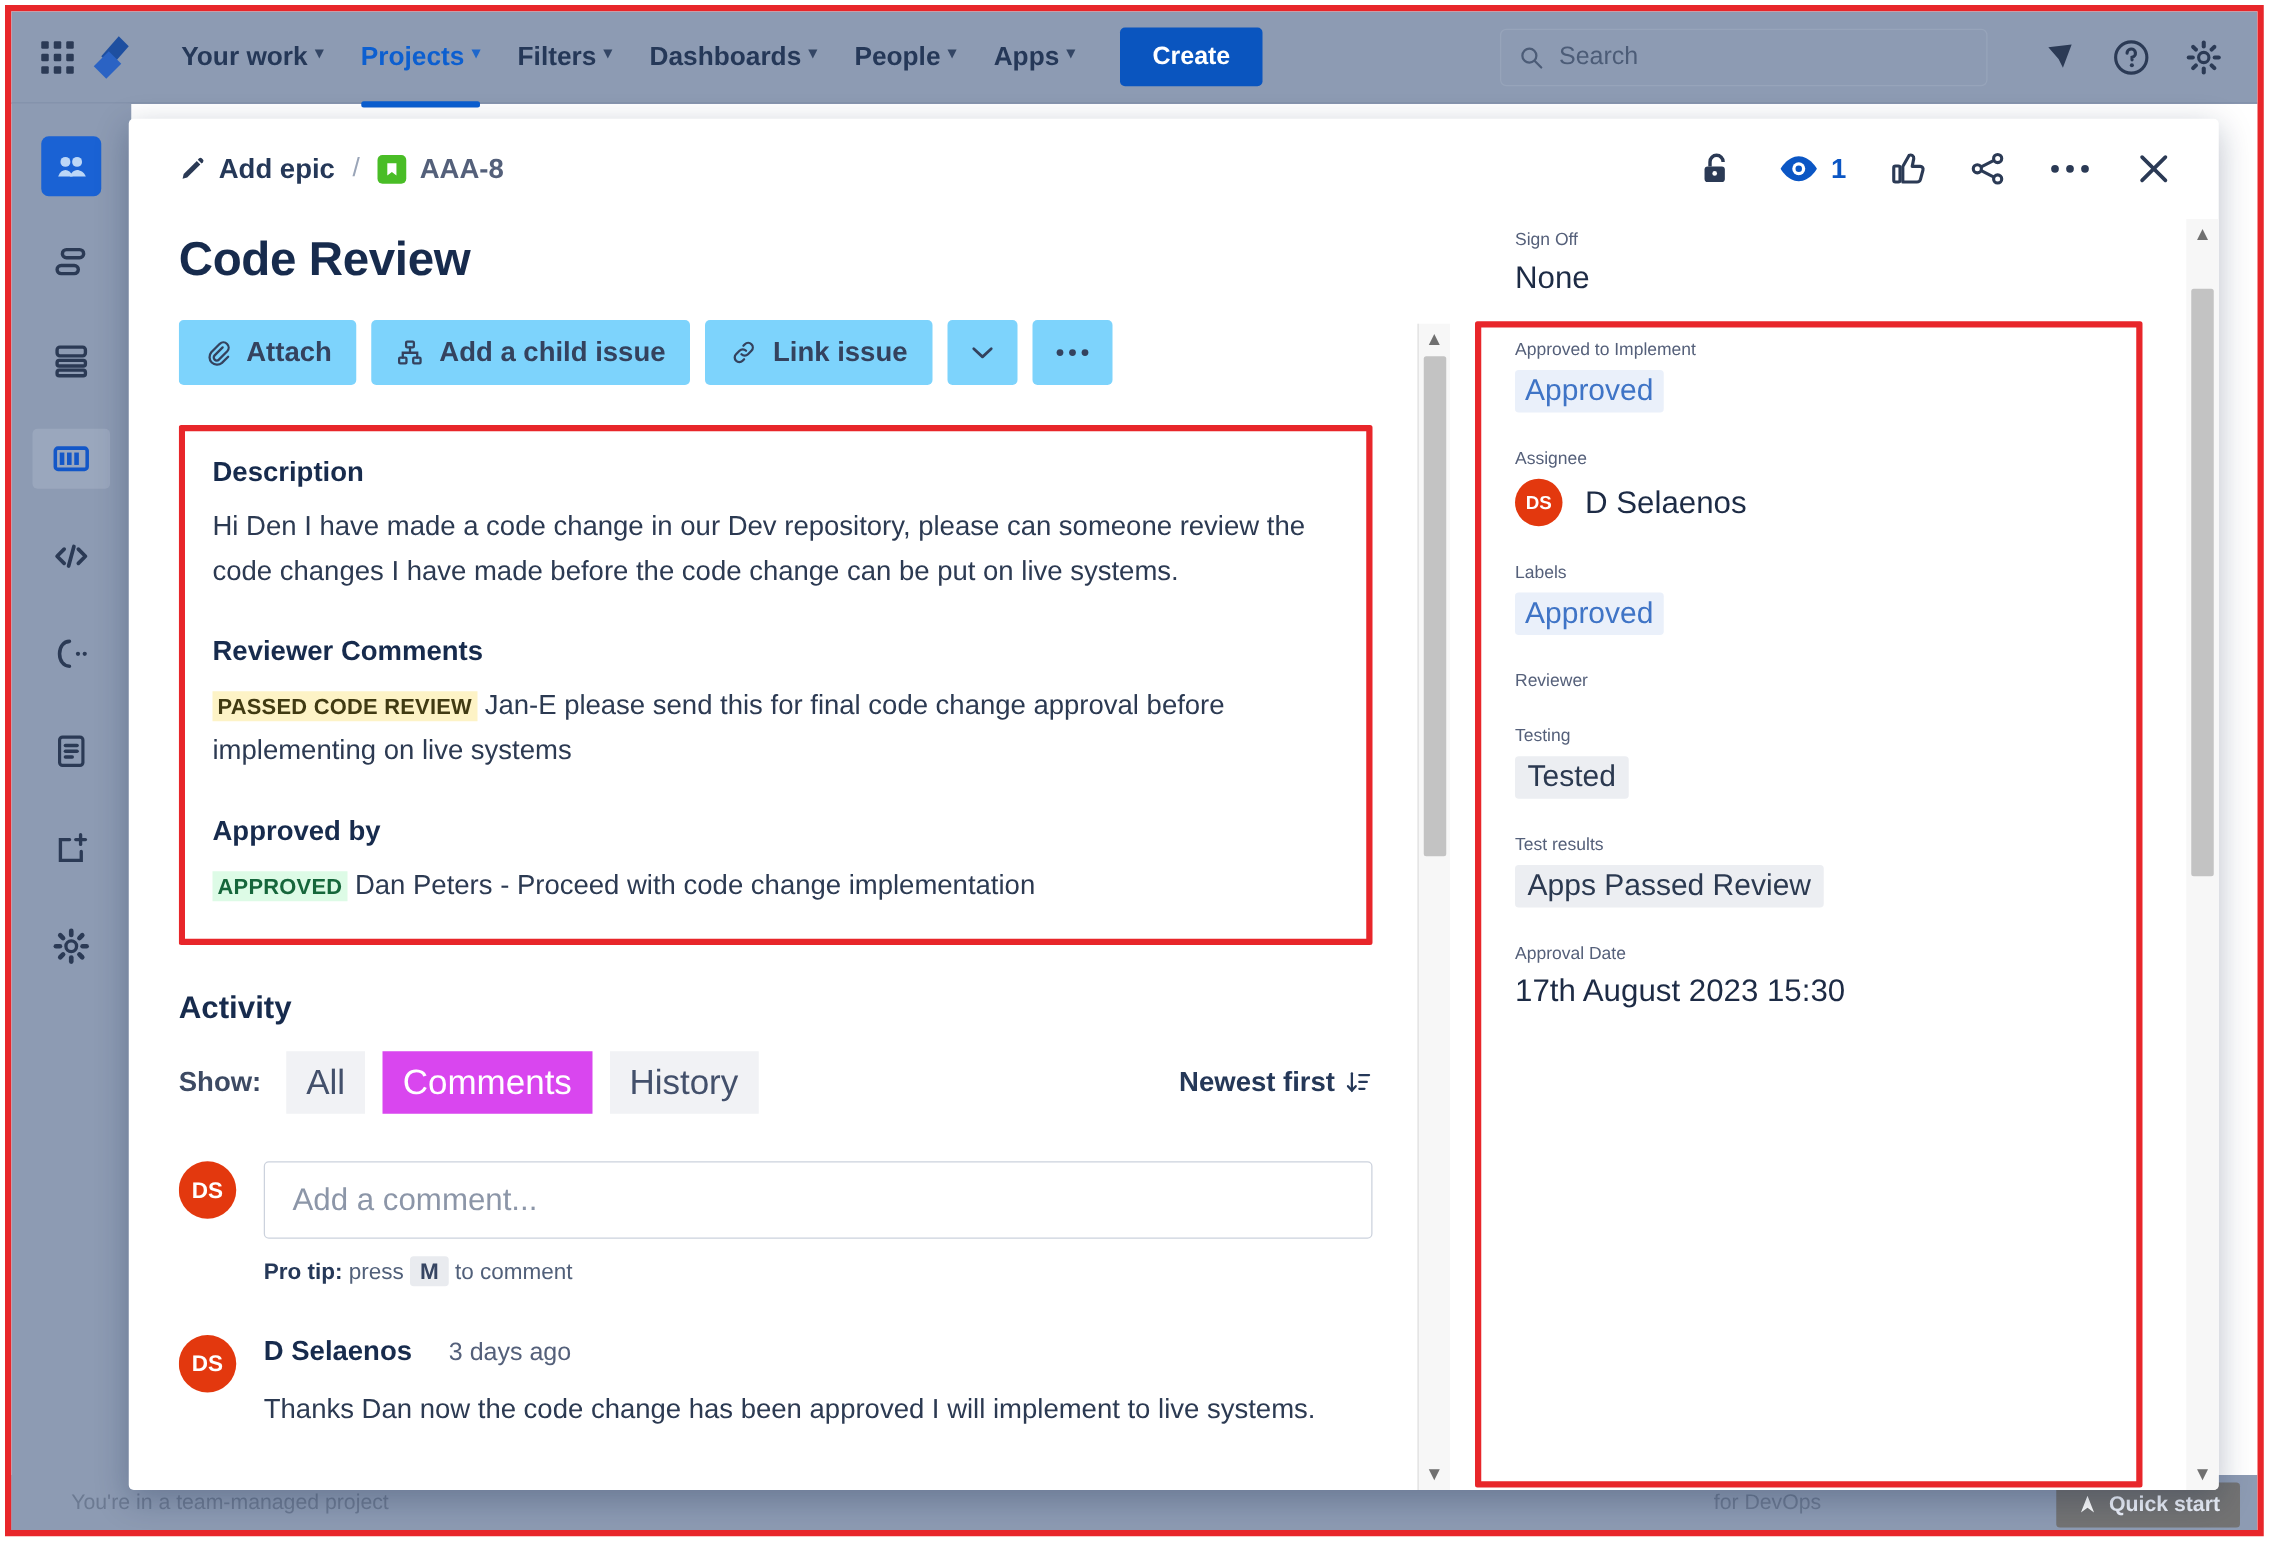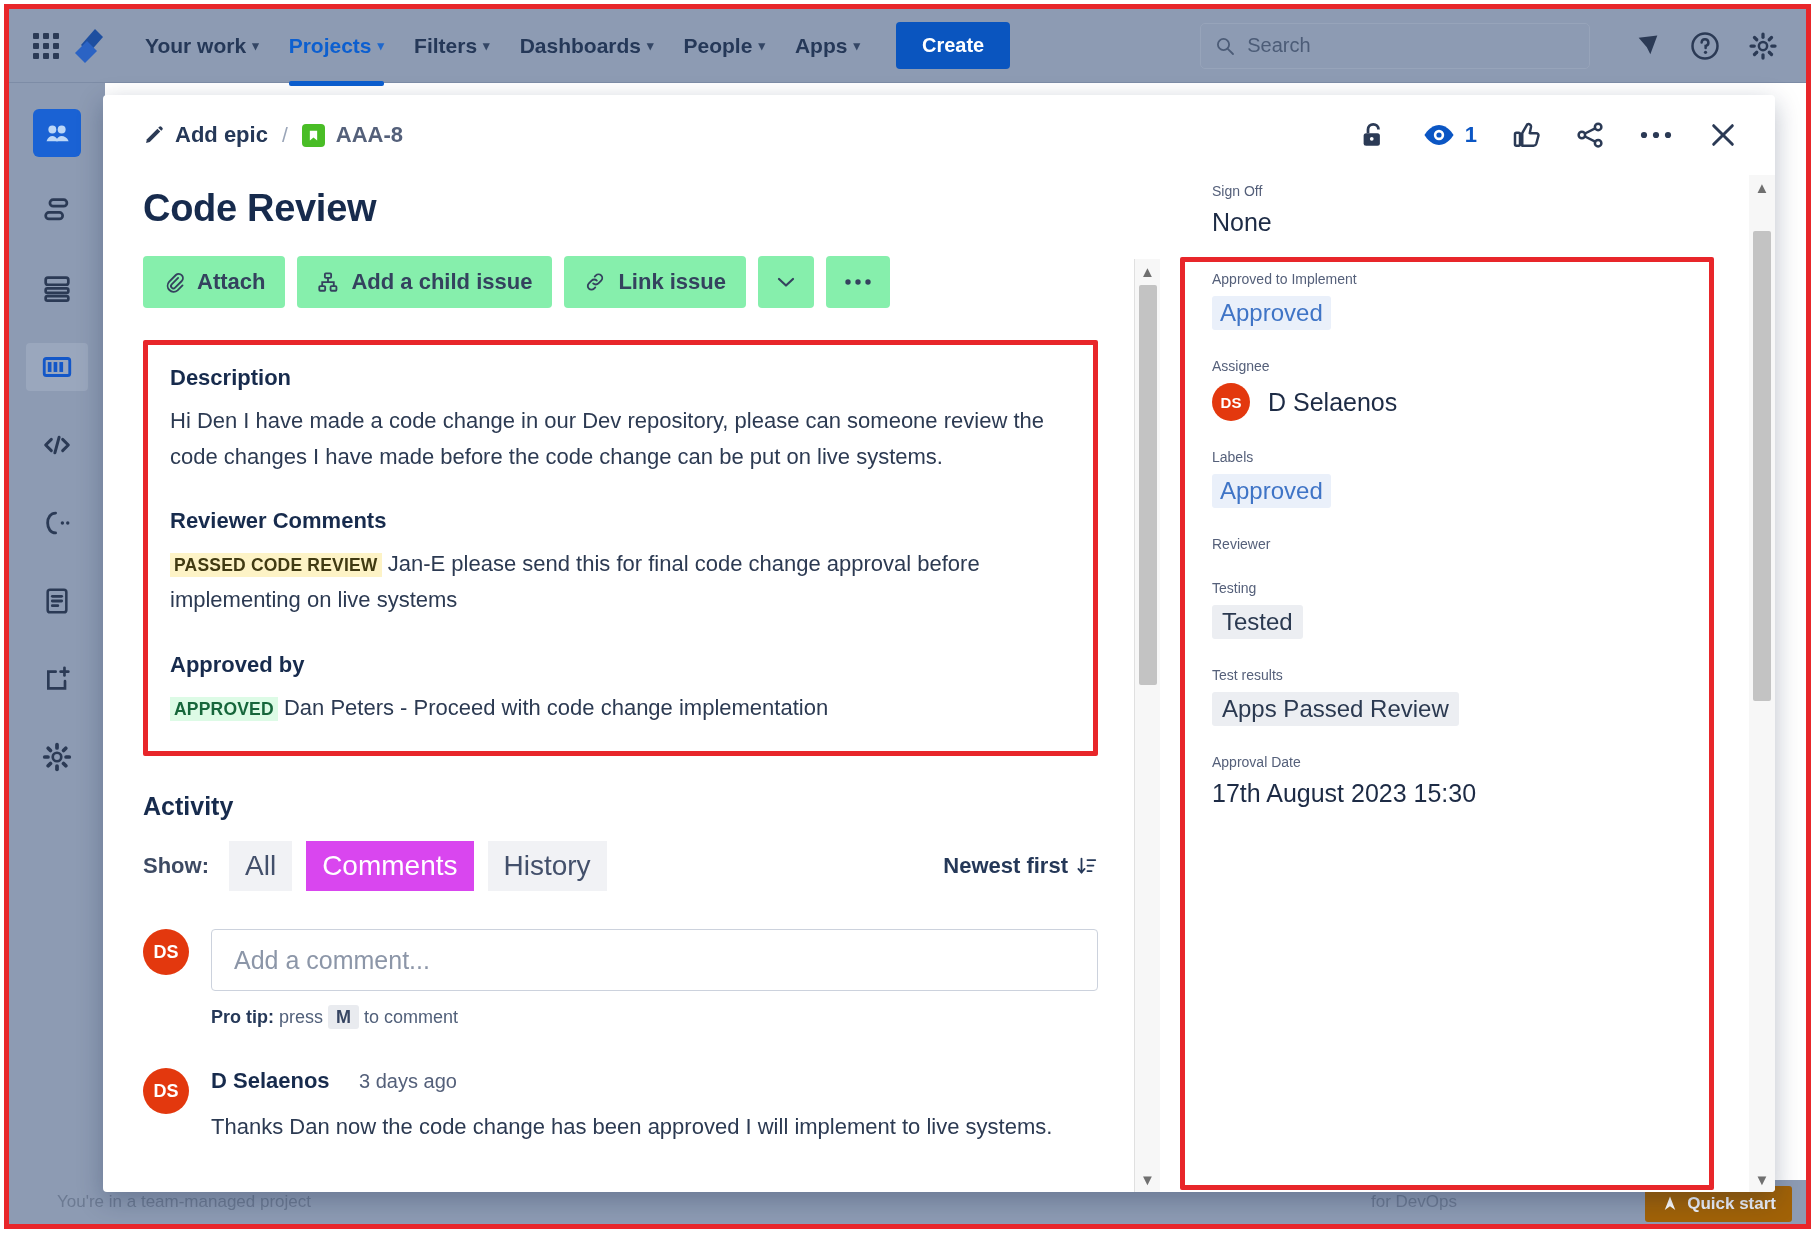--- a/index.html
+++ b/index.html
@@ -26,21 +26,21 @@
   .appswitch {
     width: 34px; height: 34px; margin-right: 6px;
     display: grid; grid-template-columns: repeat(3, 6px); grid-template-rows: repeat(3, 6px);
     gap: 4px; align-content: center; justify-content: center; cursor: pointer;
   }
   .appswitch i { display: block; width: 6px; height: 6px; background: #2b3a55; border-radius: 1px; }
   .jlogo { width: 42px; height: 40px; margin-right: 22px; position: relative; cursor: pointer; }
   .navlink {
     font-size: 21px; color: #253858; font-weight: 600;
     padding: 8px 12px; margin-right: 6px; white-space: nowrap; cursor: pointer;
-    display: flex; align-items: center; gap: 6px; position: relative;
+    display: flex; gap: 6px; position: relative;
   }
   .navlink.active { color: #0c5fd0; }
   .navlink.active::after {
     content: ""; position: absolute; left: 12px; right: 12px; bottom: -20px;
     height: 5px; background: #0c5fd0; border-radius: 2px;
   }
   .caret { font-size: 13px; opacity: .85; }
   .createbtn {
     background: #0a55bf; color: #fff; font-size: 20px; font-weight: 700;
     padding: 12px 26px; border-radius: 4px; margin-left: 18px; cursor: pointer; white-space: nowrap;
@@ -68,21 +68,21 @@
     width: 62px; height: 48px; display: flex; align-items: center; justify-content: center;
     cursor: pointer; border-radius: 4px;
   }
   .railitem.active { background: #9aa7bd; }
   .bottombar {
     position: absolute; left: 0; right: 0; bottom: 0; height: 44px; background: #8d9bb3;
     display: flex; align-items: center; padding-left: 48px; gap: 40px;
     font-size: 17px; color: #6c7a92;
   }
   .qa-badge {
-    position: absolute; right: 14px; bottom: 2px; background: #a16207; color: #eef2fb;
+    position: absolute; right: 14px; bottom: 2px; background: #737373; color: #eef2fb;
     font-size: 17px; font-weight: 700; padding: 8px 16px; border-radius: 3px;
     display: flex; align-items: center; gap: 8px;
   }
 
   
   .modal {
     position: absolute; left: 103px; top: 95px; width: 1672px; height: 1097px;
     background: #fff; border-radius: 4px; box-shadow: 0 8px 26px rgba(9,30,66,.28);
     z-index: 20; overflow: hidden; display: flex; flex-direction: column;
   }
@@ -101,21 +101,21 @@
   .modal-body { flex: 1 1 auto; display: flex; min-height: 0; padding: 0 0 0 0; }
 
   .left-col {
     width: 1057px; position: relative; padding: 0 0 0 40px; overflow: hidden;
   }
   .left-scroll { height: 100%; overflow: hidden; padding-right: 62px; }
 
   .issue-title { font-size: 38px; color: #172b4d; font-weight: 600; margin: 12px 0 26px; letter-spacing: -.3px; }
   .act-row { display: flex; align-items: center; gap: 12px; margin-bottom: 32px; }
   .act-btn {
-    background: #86efac; border-radius: 4px; height: 52px; padding: 0 20px;
+    background: #7dd3fc; border-radius: 4px; height: 52px; padding: 0 20px;
     display: flex; align-items: center; gap: 12px; font-size: 22px; color: #34425e;
     font-weight: 600; cursor: pointer; white-space: nowrap;
   }
   .act-btn.sq { padding: 0 18px; }
 
   .ann-desc {
     border: 5px solid #e8262a; border-radius: 2px; padding: 14px 22px 26px;
     margin-bottom: 36px;
   }
   .sec-h { font-size: 22px; font-weight: 700; color: #172b4d; margin: 14px 0 12px; }

